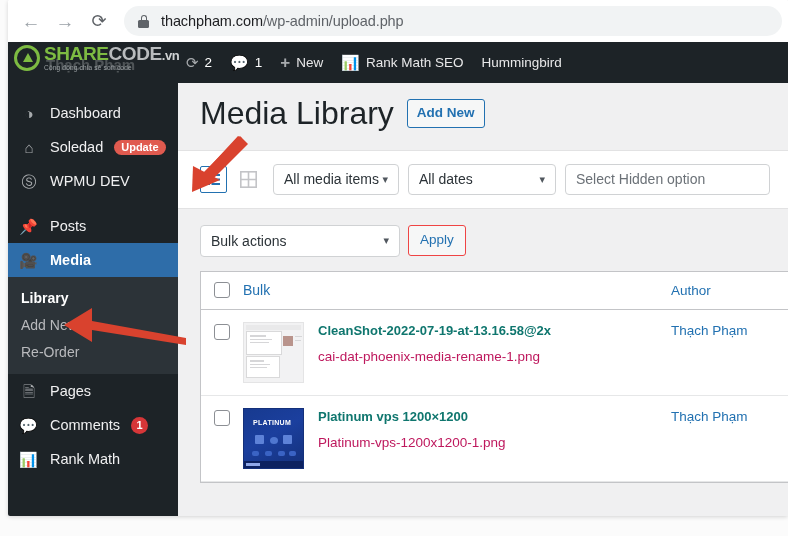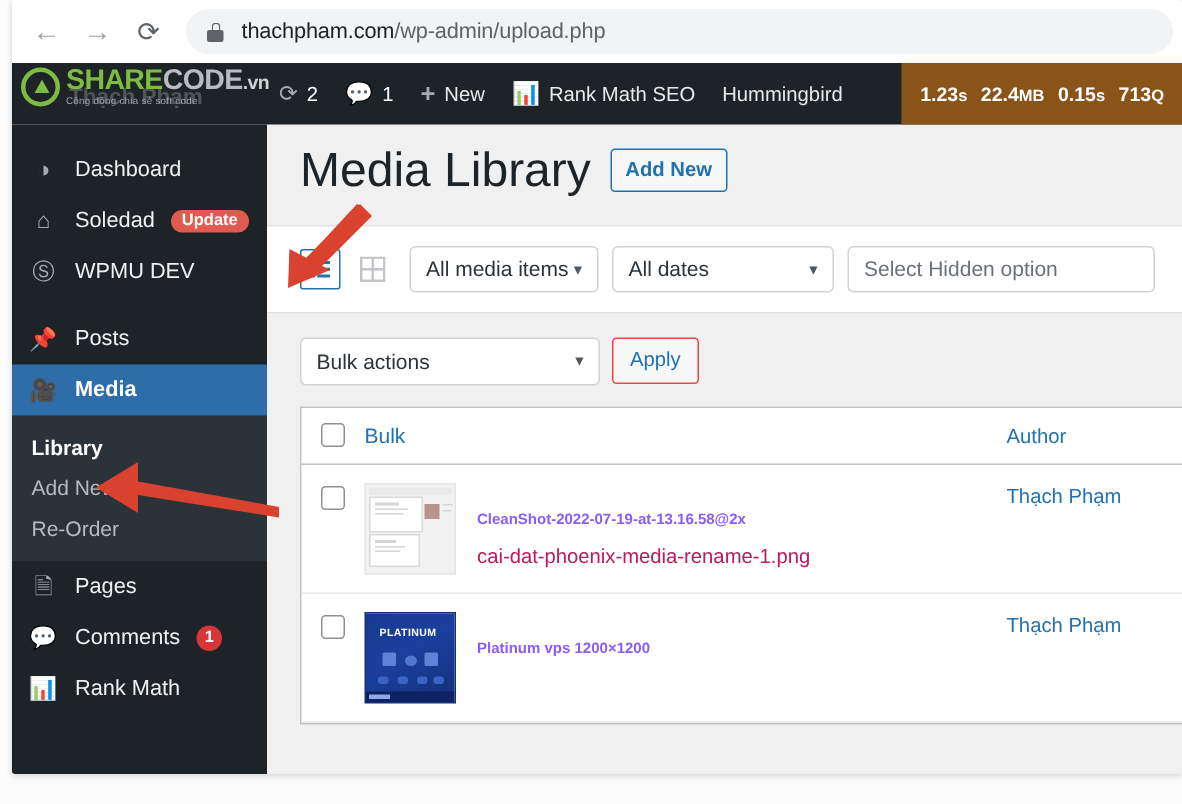--- a/index.html
+++ b/index.html
@@ -372,26 +372,25 @@
     box-sizing: border-box;
     overflow: hidden;
     position: relative;
     background: #f2f2f3;
   }
   .thumb.platinum {
     background: linear-gradient(150deg,#173a8f 0%,#1b3f9e 45%,#14307a 100%);
     border-color: #14307a;
   }
   .file-title {
-    color: #8b5cf6;
-    font-size: 10px;
+    color: #0f766e;
+    font-size: 13px;
     font-weight: 700;
     line-height: 1.35;
     white-space: nowrap;
-    margin-top: 18px;
   }
   .file-name {
     color: #be185d;
     font-size: 13.5px;
     margin-top: 9px;
     line-height: 1.35;
     white-space: nowrap;
   }
   .td-author {
     width: 118px;
@@ -516,26 +515,20 @@
         <div class="ab-item">
           <span class="ab-icon" style="font-size:17px;font-weight:700">+</span>
           <span>New</span>
         </div>
         <div class="ab-item">
           <span class="ab-icon">📊</span>
           <span>Rank Math SEO</span>
         </div>
         <div class="ab-item">
           <span>Hummingbird</span>
-        </div>
-        <div class="ab-perf">
-          <span><span>1.23</span><span class="unit">s</span></span>
-          <span><span>22.4</span><span class="unit">MB</span></span>
-          <span><span>0.15</span><span class="unit">s</span></span>
-          <span><span>713</span><span class="unit">Q</span></span>
         </div>
       </div>
 
       <div class="watermark">
         <div class="wm-logo"></div>
         <div class="wm-text">
           <div class="wm-main">
             <span class="a">SHARE</span><span class="b">CODE</span><span class="c">.vn</span>
           </div>
           <div class="wm-sub">Cộng đồng chia sẻ soft code</div>
@@ -682,20 +675,21 @@
                   <span class="pl-sq" style="left:39px;top:26px"></span>
                   <span class="pl-dot" style="left:26px;top:28px;border-radius:50%;width:8px;height:7px;background:#4f77d0"></span>
                   <span class="pl-dot" style="left:8px;top:42px"></span>
                   <span class="pl-dot" style="left:21px;top:42px"></span>
                   <span class="pl-dot" style="left:34px;top:42px"></span>
                   <span class="pl-dot" style="left:45px;top:42px"></span>
                   <span class="pl-foot"></span>
                 </span>
                 <span>
                   <span class="file-title" style="display:block">Platinum vps 1200×1200</span>
+                  <span class="file-name" style="display:block">Platinum-vps-1200x1200-1.png</span>
                 </span>
               </div>
               <div class="td-author">Thạch Phạm</div>
             </div>
           </div>
 
         </div>
       </div>
     </div>
   </div>

